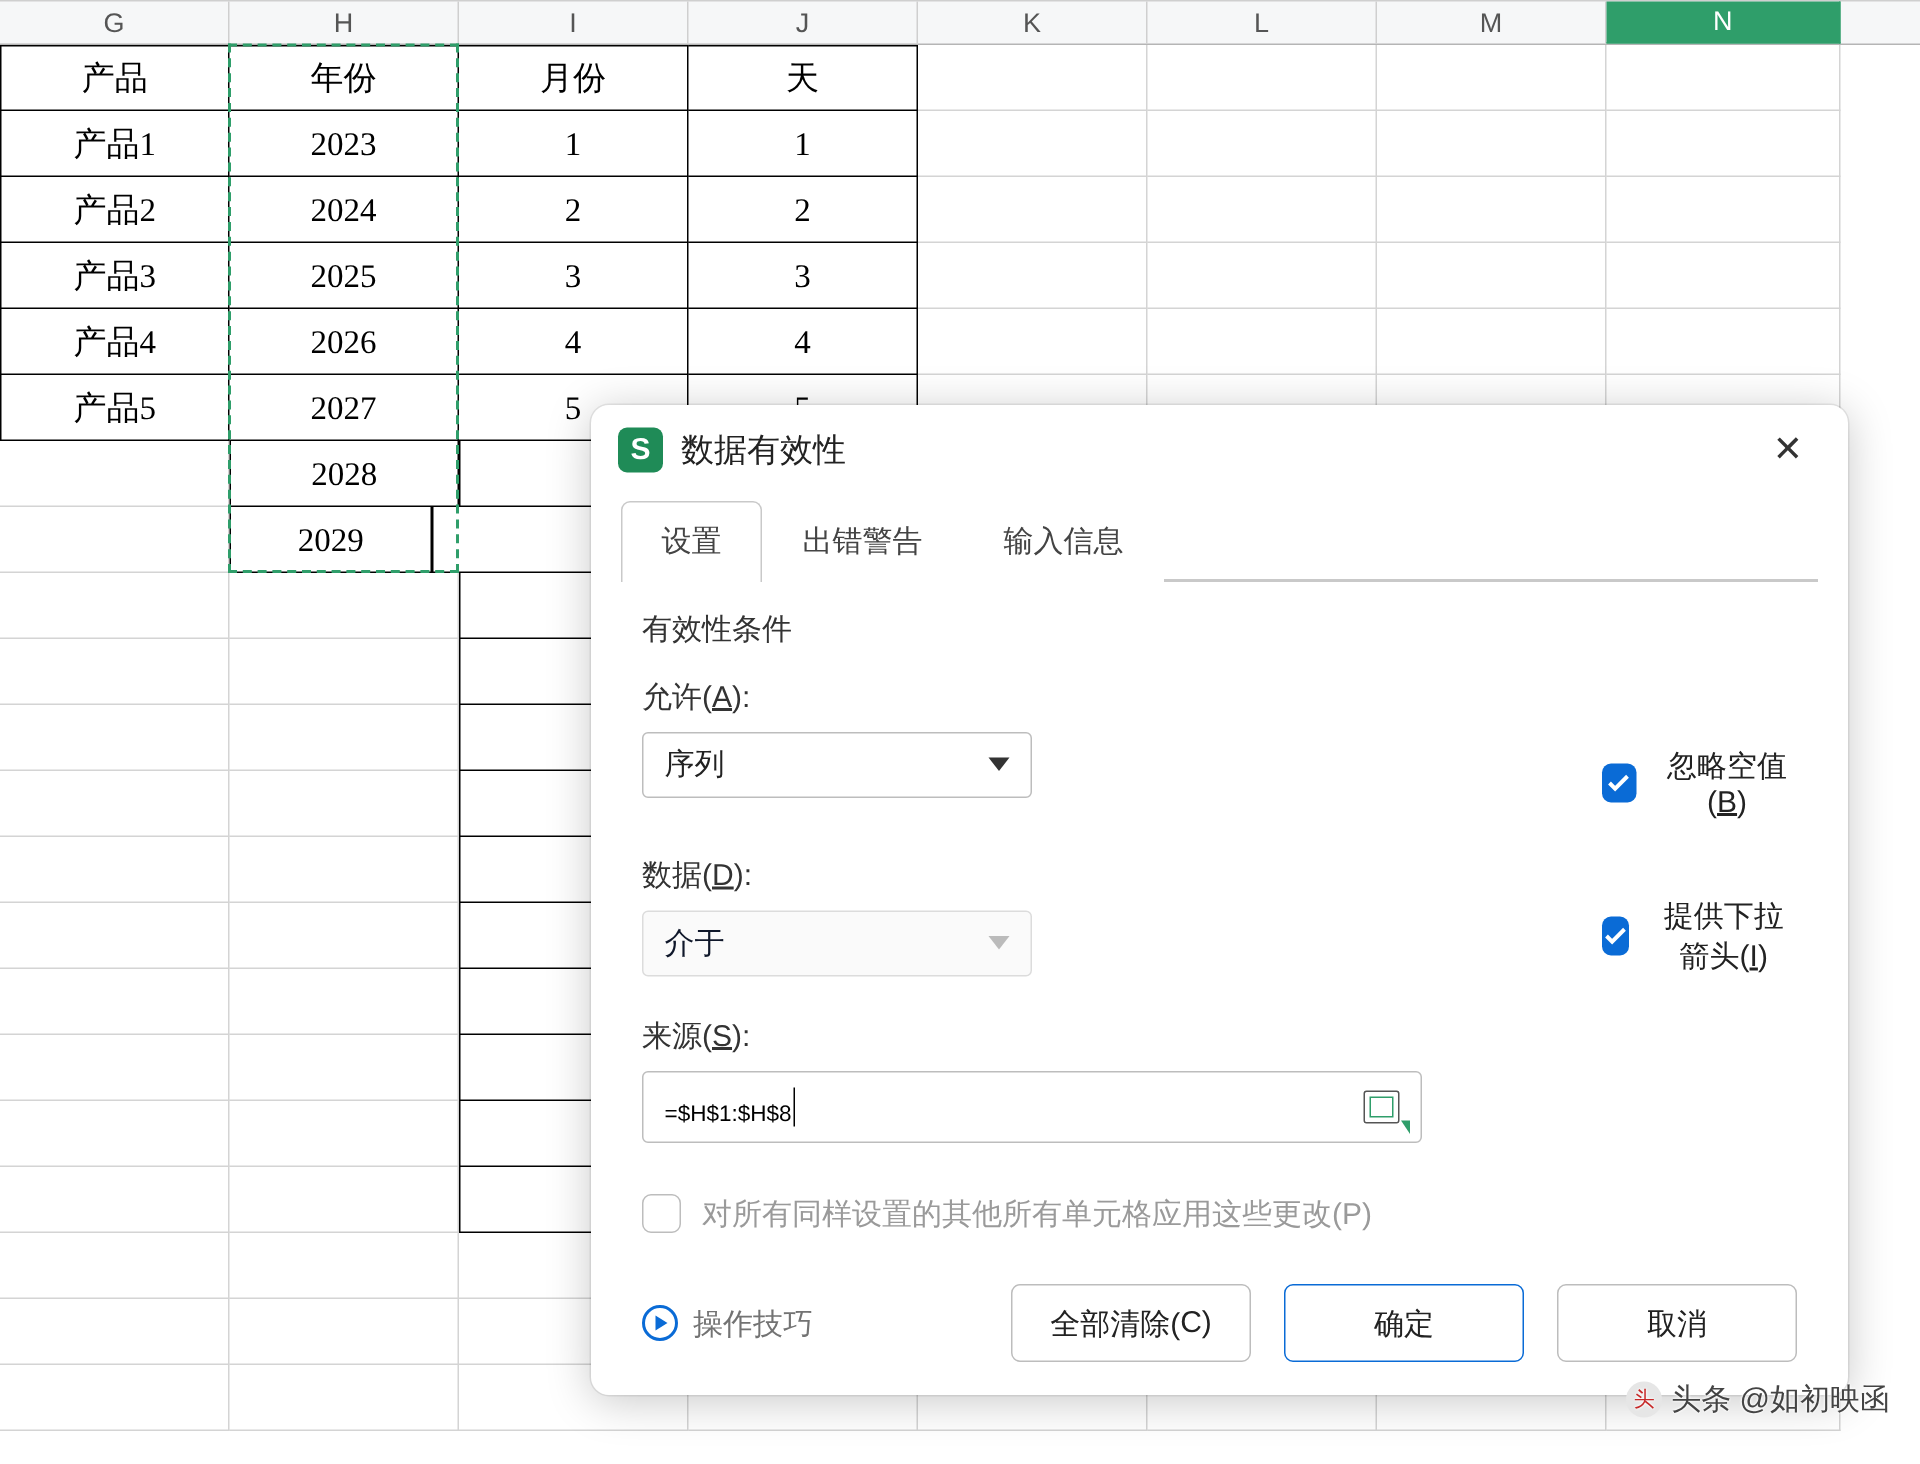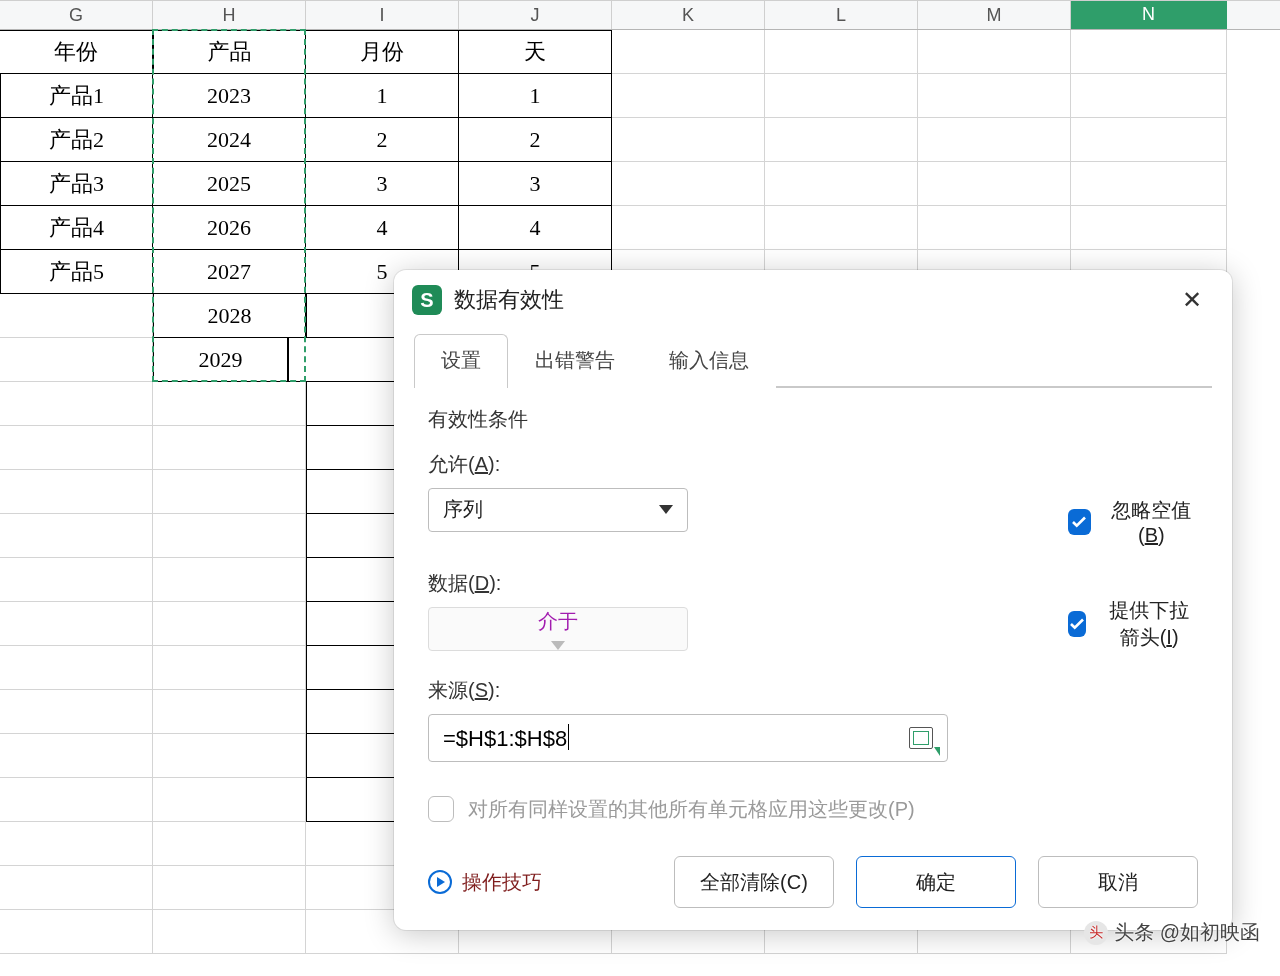--- a/index.html
+++ b/index.html
@@ -146,59 +146,59 @@
   .label { font-size:20px; color:#333; }
   .label .ul { text-decoration: underline; }
 
   .select {
     width: 260px; height: 44px;
     border:1.5px solid #bdbdbd; border-radius:4px;
     display:flex;align-items:center;justify-content:space-between;
     padding:0 14px; font-size:20px; color:#222;
     background:#fff;
   }
-  .select.disabled { color:#a21caf; border-color:#dcdcdc; background:#fafafa;flex-direction:column;}
+  .select.disabled { color:#0f172a; border-color:#dcdcdc; background:#fafafa;}
   .caret-down {
     width:0;height:0;border-left:7px solid transparent;border-right:7px solid transparent;border-top:9px solid #333;
   }
   .select.disabled .caret-down{border-top-color:#bbb;}
 
   .check-row { display:flex; align-items:center; gap:14px; margin-bottom:18px;}
   .chk {
     width:26px;height:26px;border-radius:6px;background:#0a6bd6;
     display:flex;align-items:center;justify-content:center;
   }
   .chk.unchecked{background:#fff;border:1.5px solid #bdbdbd;}
   .chk svg{width:18px;height:18px;}
   .chk-label{font-size:20px;color:#222;text-align:center;}
   .chk-label .ul{text-decoration:underline;}
 
   .source-input {
     width: 520px; height:48px; border:1.5px solid #bdbdbd; border-radius:4px;
-    font-size:22px; padding:0 14px; display:flex; align-items:center; justify-content:space-between;
+    font-size:15px; padding:0 14px; display:flex; align-items:center; justify-content:space-between;
   }
   .source-input .txt::after{
     content:""; display:inline-block; width:1px; height:26px; background:#000; margin-left:1px; vertical-align:-4px;
     animation: blink 1s step-end infinite;
   }
   @keyframes blink{50%{opacity:0;}}
   .range-icon{
     width:24px;height:22px;border:1.5px solid #555;border-radius:2px;position:relative;
   }
   .range-icon::before{content:"";position:absolute;inset:3px;border:1px solid #2f9e6a;}
   .range-icon::after{content:"";position:absolute;right:-8px;bottom:-8px;width:0;height:0;border-left:6px solid transparent;border-top:9px solid #2f9e6a;}
 
   .apply-row{display:flex;align-items:center;gap:14px;color:#9a9a9a;font-size:20px;margin-top:34px;}
 
   .dlg-footer{
     display:flex;align-items:center;gap:22px;
     padding: 0 34px 22px 34px;
     margin-top:auto;
   }
-  .tips-link{display:flex;align-items:center;gap:10px;color:#7f1d1d;font-size:20px;}
+  .tips-link{display:flex;align-items:center;gap:10px;color:#737373;font-size:20px;}
   .play-circ{width:24px;height:24px;border:2px solid #0a6bd6;border-radius:50%;display:flex;align-items:center;justify-content:center;}
   .play-circ::before{content:"";width:0;height:0;border-top:5px solid transparent;border-bottom:5px solid transparent;border-left:8px solid #0a6bd6;margin-left:2px;}
   .spacer{flex:1;}
   .btn{
     min-width:160px;height:52px;border:1.5px solid #bdbdbd;border-radius:6px;
     display:flex;align-items:center;justify-content:center;font-size:20px;color:#222;background:#fff;
   }
   .btn.primary{border-color:#0a6bd6;}
 
   .watermark{
@@ -218,22 +218,22 @@
     <div class="col-header" style="width: 153px;">J</div>
     <div class="col-header" style="width: 153px;">K</div>
     <div class="col-header" style="width: 153px;">L</div>
     <div class="col-header" style="width: 153px;">M</div>
     <div class="col-header selected" style="width: 156px;">N</div>
   </div>
 
 <div class="sheet" id="sheet">
 
 <div class="row" style="height: 44px;">
+      <div class="cell bordered btop bleft" style="width: 153px;">产品</div>
       <div class="cell bordered btop" style="width: 153px;">年份</div>
-      <div class="cell bordered btop bleft" style="width: 153px;">产品</div>
       <div class="cell bordered btop" style="width: 153px;">月份</div>
       <div class="cell bordered btop" style="width: 153px;">天</div>
       <div class="cell" style="width: 153px;"></div>
       <div class="cell" style="width: 153px;"></div>
       <div class="cell" style="width: 153px;"></div>
       <div class="cell" style="width: 156px;"></div>
     </div>
     <div class="row" style="height: 44px;">
       <div class="cell bordered bleft" style="width: 153px;">产品1</div>
       <div class="cell bordered" style="width: 153px;">2023</div>

